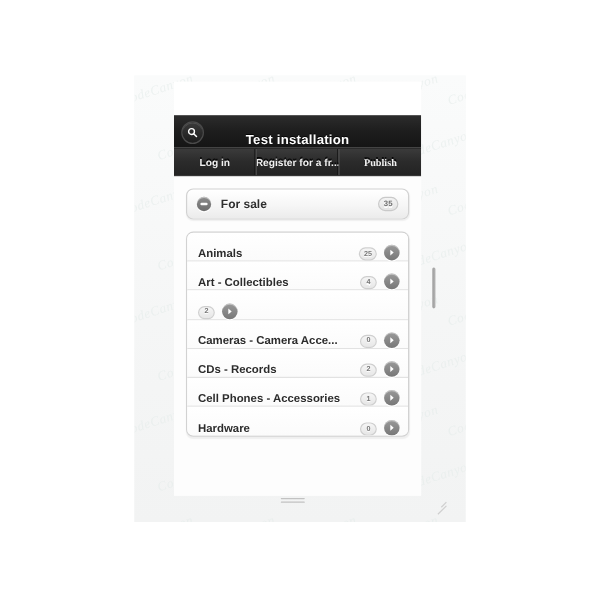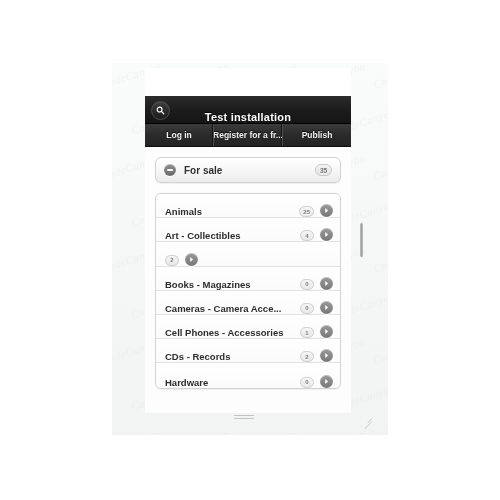--- a/index.html
+++ b/index.html
@@ -118,20 +118,21 @@
     box-shadow: inset -1px 0 0 #151515;
     cursor: pointer;
     white-space: nowrap;
     overflow: hidden;
     padding: 0 2px;
     box-sizing: border-box;
   }
   .tab:last-child {
     border-right: none;
     box-shadow: none;
+    font-family: Liberation Serif, serif;
   }
 
   
   .app-body {
     position: relative;
     background: #fdfdfd;
     height: 296px;
     padding: 10px 10px 0 10px;
     box-sizing: border-box;
   }
@@ -410,49 +411,40 @@
             </div>
             <div class="list-row">
               <span class="row-badge">2</span>
               <span class="arrow-icon">
                 <svg width="7" height="7" viewBox="0 0 8 8">
                   <path d="M2.6 1.2 L5.8 4 L2.6 6.8 Z" fill="#ffffff"></path>
                 </svg>
               </span>
             </div>
             <div class="list-row">
-              <span class="row-label">Books - Magazines</span>
-              <span class="row-badge">0</span>
-              <span class="arrow-icon">
-                <svg width="7" height="7" viewBox="0 0 8 8">
-                  <path d="M2.6 1.2 L5.8 4 L2.6 6.8 Z" fill="#ffffff"></path>
-                </svg>
-              </span>
-            </div>
-            <div class="list-row">
               <span class="row-label">Cameras - Camera Acce...</span>
               <span class="row-badge">0</span>
               <span class="arrow-icon">
                 <svg width="7" height="7" viewBox="0 0 8 8">
                   <path d="M2.6 1.2 L5.8 4 L2.6 6.8 Z" fill="#ffffff"></path>
                 </svg>
               </span>
             </div>
             <div class="list-row">
+              <span class="row-label">CDs - Records</span>
+              <span class="row-badge">2</span>
+              <span class="arrow-icon">
+                <svg width="7" height="7" viewBox="0 0 8 8">
+                  <path d="M2.6 1.2 L5.8 4 L2.6 6.8 Z" fill="#ffffff"></path>
+                </svg>
+              </span>
+            </div>
+            <div class="list-row">
               <span class="row-label">Cell Phones - Accessories</span>
               <span class="row-badge">1</span>
-              <span class="arrow-icon">
-                <svg width="7" height="7" viewBox="0 0 8 8">
-                  <path d="M2.6 1.2 L5.8 4 L2.6 6.8 Z" fill="#ffffff"></path>
-                </svg>
-              </span>
-            </div>
-            <div class="list-row">
-              <span class="row-label">CDs - Records</span>
-              <span class="row-badge">2</span>
               <span class="arrow-icon">
                 <svg width="7" height="7" viewBox="0 0 8 8">
                   <path d="M2.6 1.2 L5.8 4 L2.6 6.8 Z" fill="#ffffff"></path>
                 </svg>
               </span>
             </div>
             <div class="list-row">
               <span class="row-label">Hardware</span>
               <span class="row-badge">0</span>
               <span class="arrow-icon">

